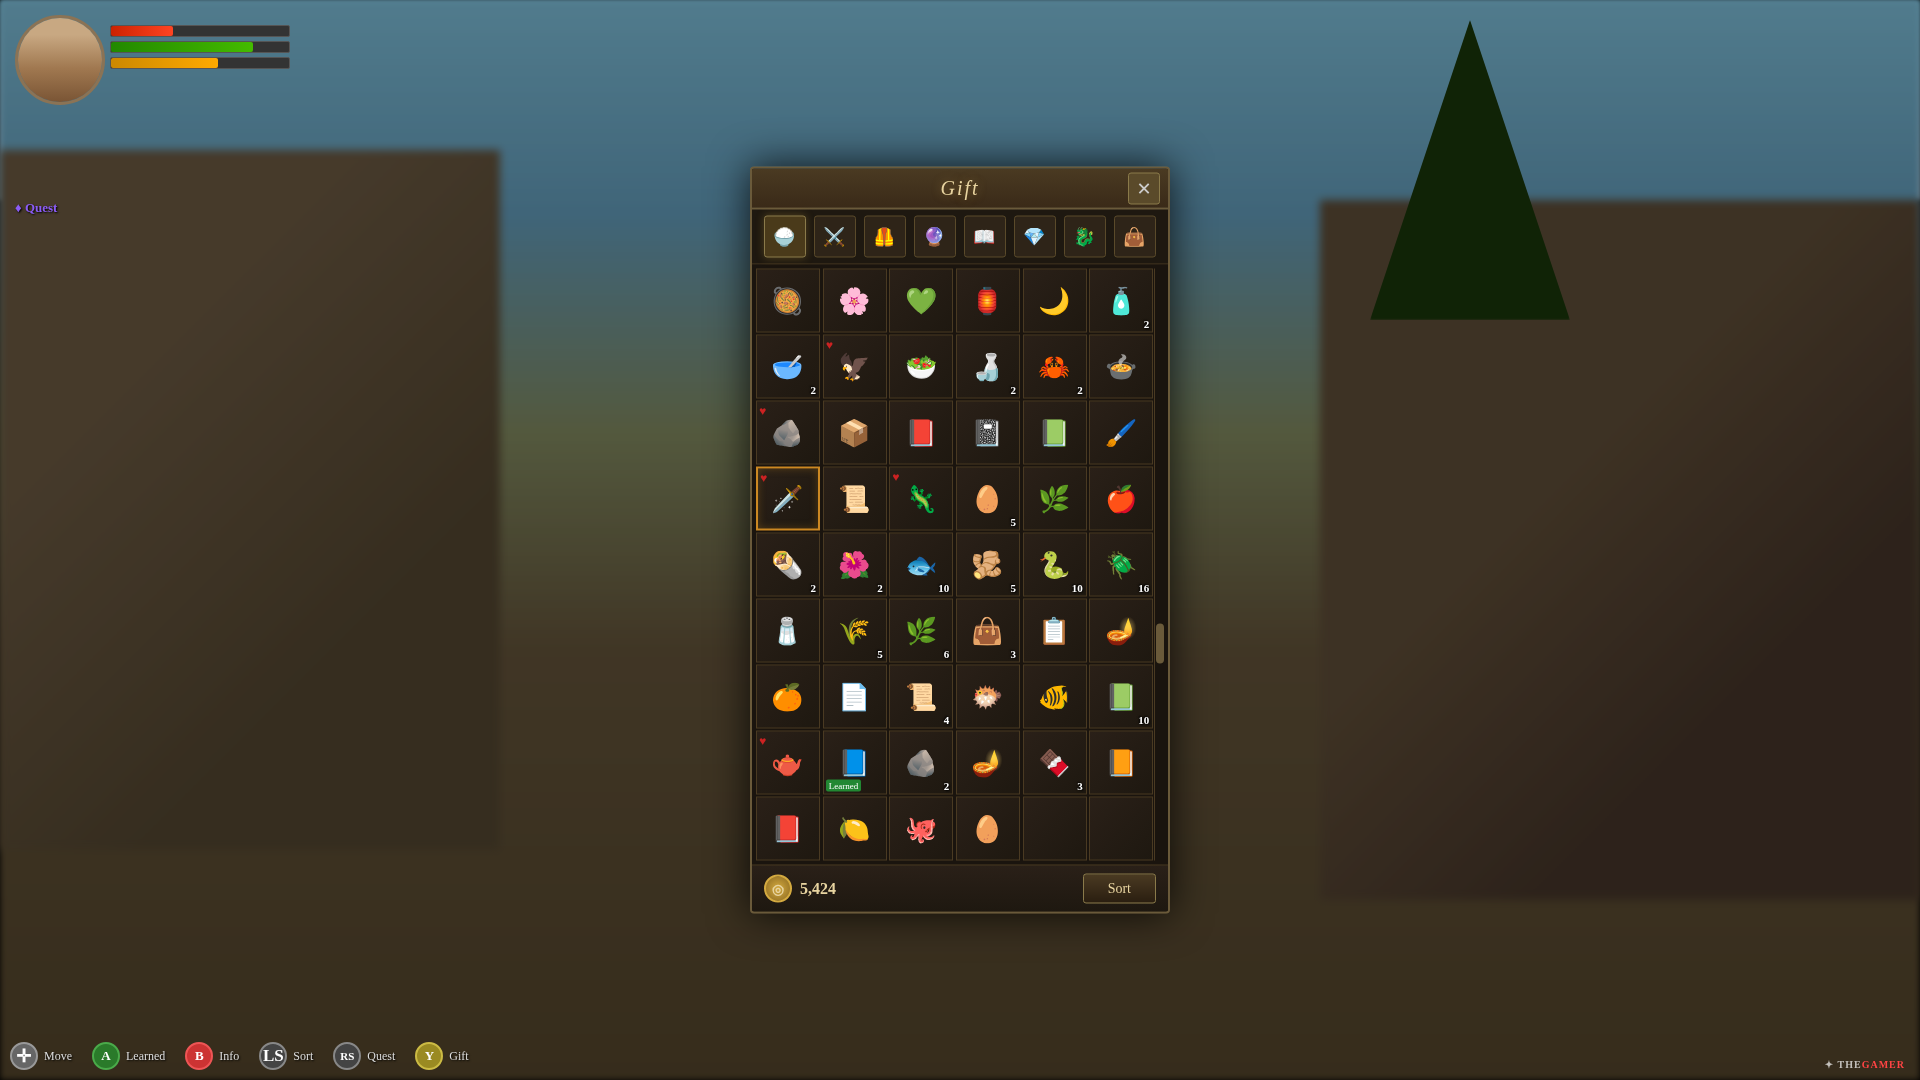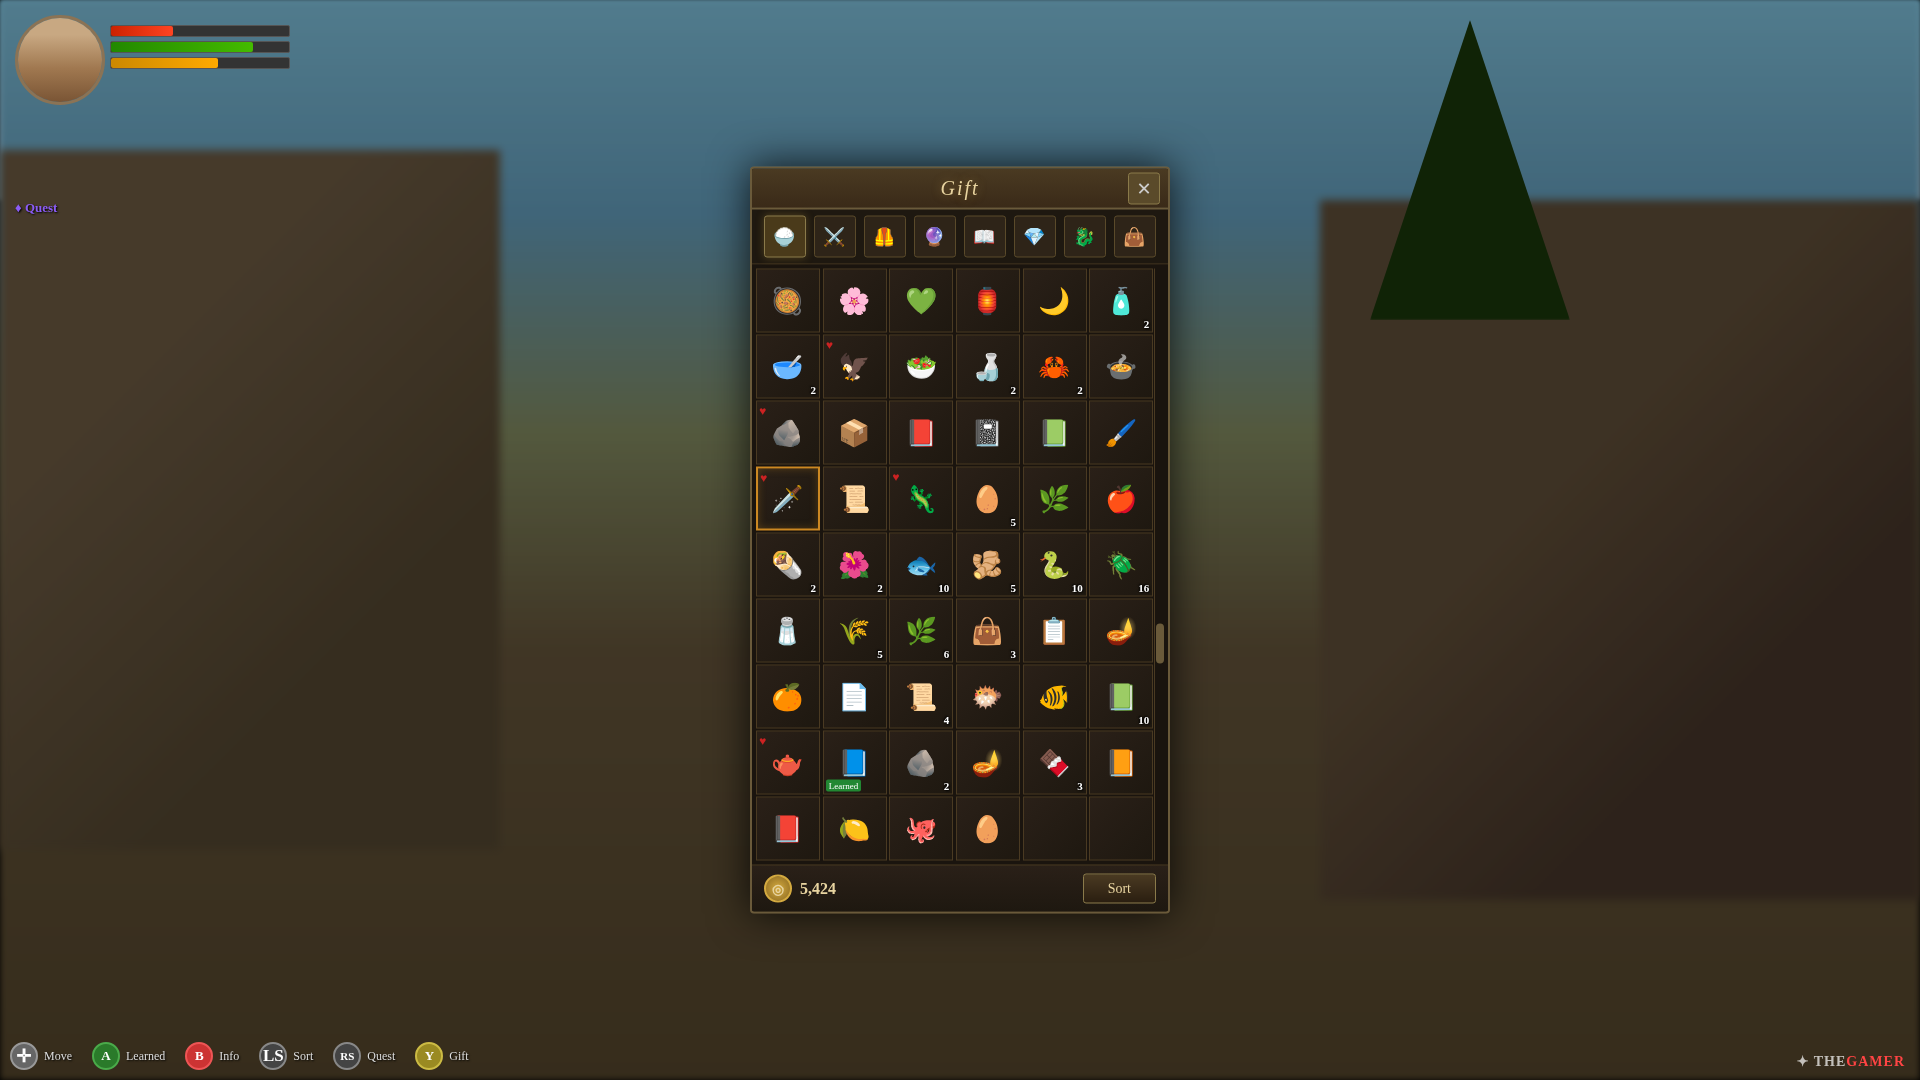--- a/index.html
+++ b/index.html
@@ -342,21 +342,21 @@
       color: #ddd;
       font-size: 12px;
       text-shadow: 1px 1px 2px #000;
     }
 
     
     .watermark {
       position: absolute;
       bottom: 10px; right: 15px;
       color: rgba(255,255,255,0.7);
-      font-size: 14px;
+      font-size: 10px;
       font-weight: bold;
       letter-spacing: 1px;
     }
     .watermark span {
       color: #ff4444;
     }
 
     
     .sky {
       position: absolute;

